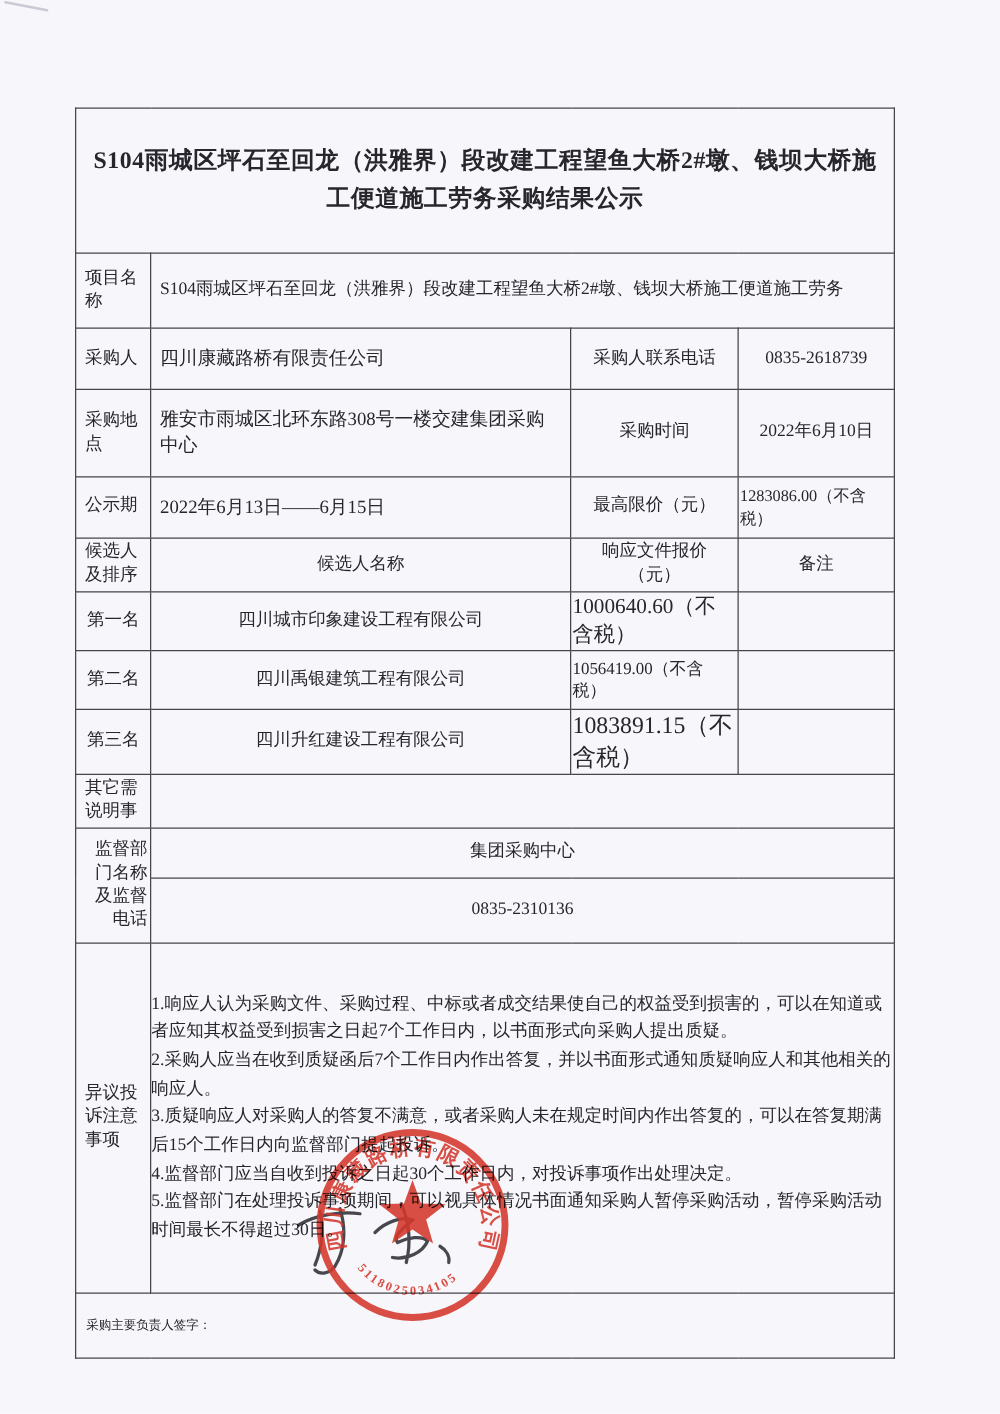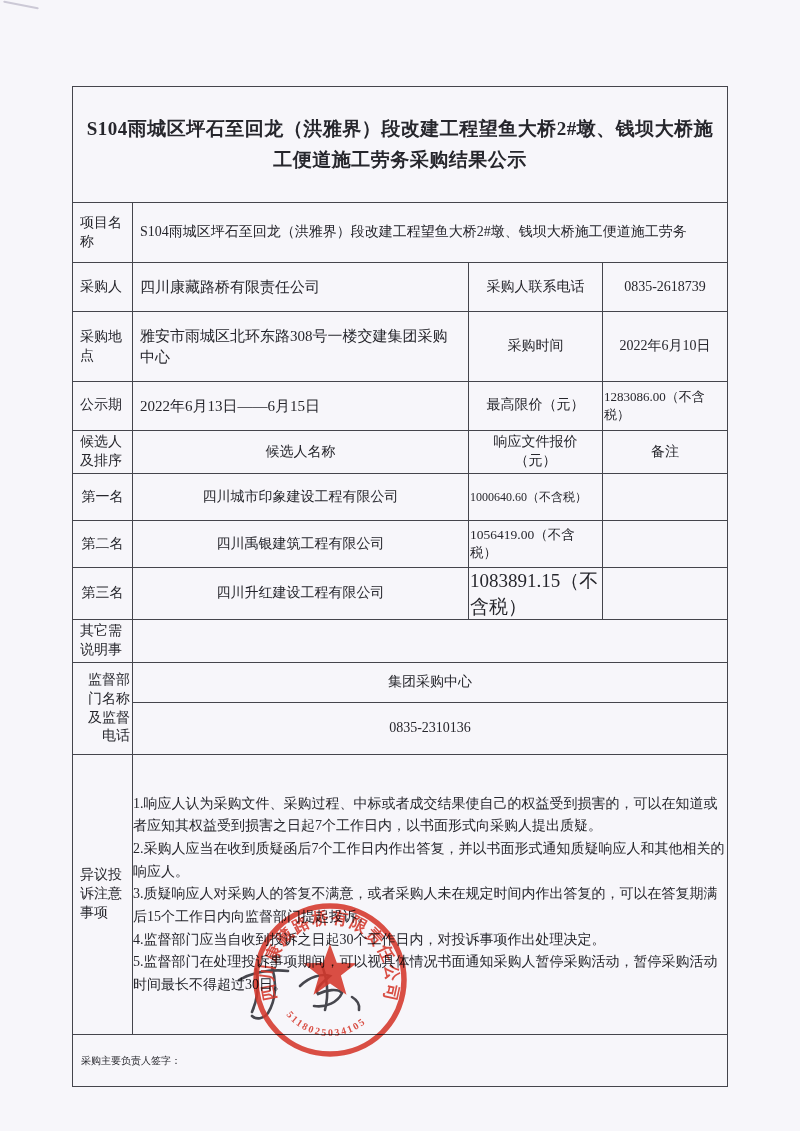--- a/index.html
+++ b/index.html
@@ -10,21 +10,21 @@
     color:#26262c;
     position:relative;
     overflow:hidden;
   }
   .page { position:absolute; inset:0; }
   .scan-mark {
     position:absolute; left:3px; top:4px; width:36px; height:2px;
     background:#ccc9d6; transform:rotate(11deg); border-radius:2px;
   }
   table.doc-table {
-    position:absolute; left:72px; top:86px; width:655px;
+    position:absolute; left:60px; top:86px; width:655px;
     border-collapse:collapse; table-layout:fixed;
     background:transparent;
   }
   td {
     border:1.5px solid #45454c;
     vertical-align:middle;
     font-size:14px;
     line-height:1.35;
     overflow:hidden;
   }
@@ -94,21 +94,21 @@
         <td class="lbl">候选人
 及排序</td>
         <td class="ctr">候选人名称</td>
         <td class="ctr">响应文件报价
 （元）</td>
         <td class="ctr">备注</td>
       </tr>
       <tr style="height:47px">
         <td class="ctr">第一名</td>
         <td class="ctr">四川城市印象建设工程有限公司</td>
-        <td class="num" style="font-size:12px">1000640.60（不含税）</td>
+        <td class="num" style="font-size:17px">1000640.60（不含税）</td>
         <td class="ctr"></td>
       </tr>
       <tr style="height:47px">
         <td class="ctr">第二名</td>
         <td class="ctr">四川禹银建筑工程有限公司</td>
         <td class="num" style="font-size:13.5px">1056419.00（不含税）</td>
         <td class="ctr"></td>
       </tr>
       <tr style="height:45px">
         <td class="ctr">第三名</td>

